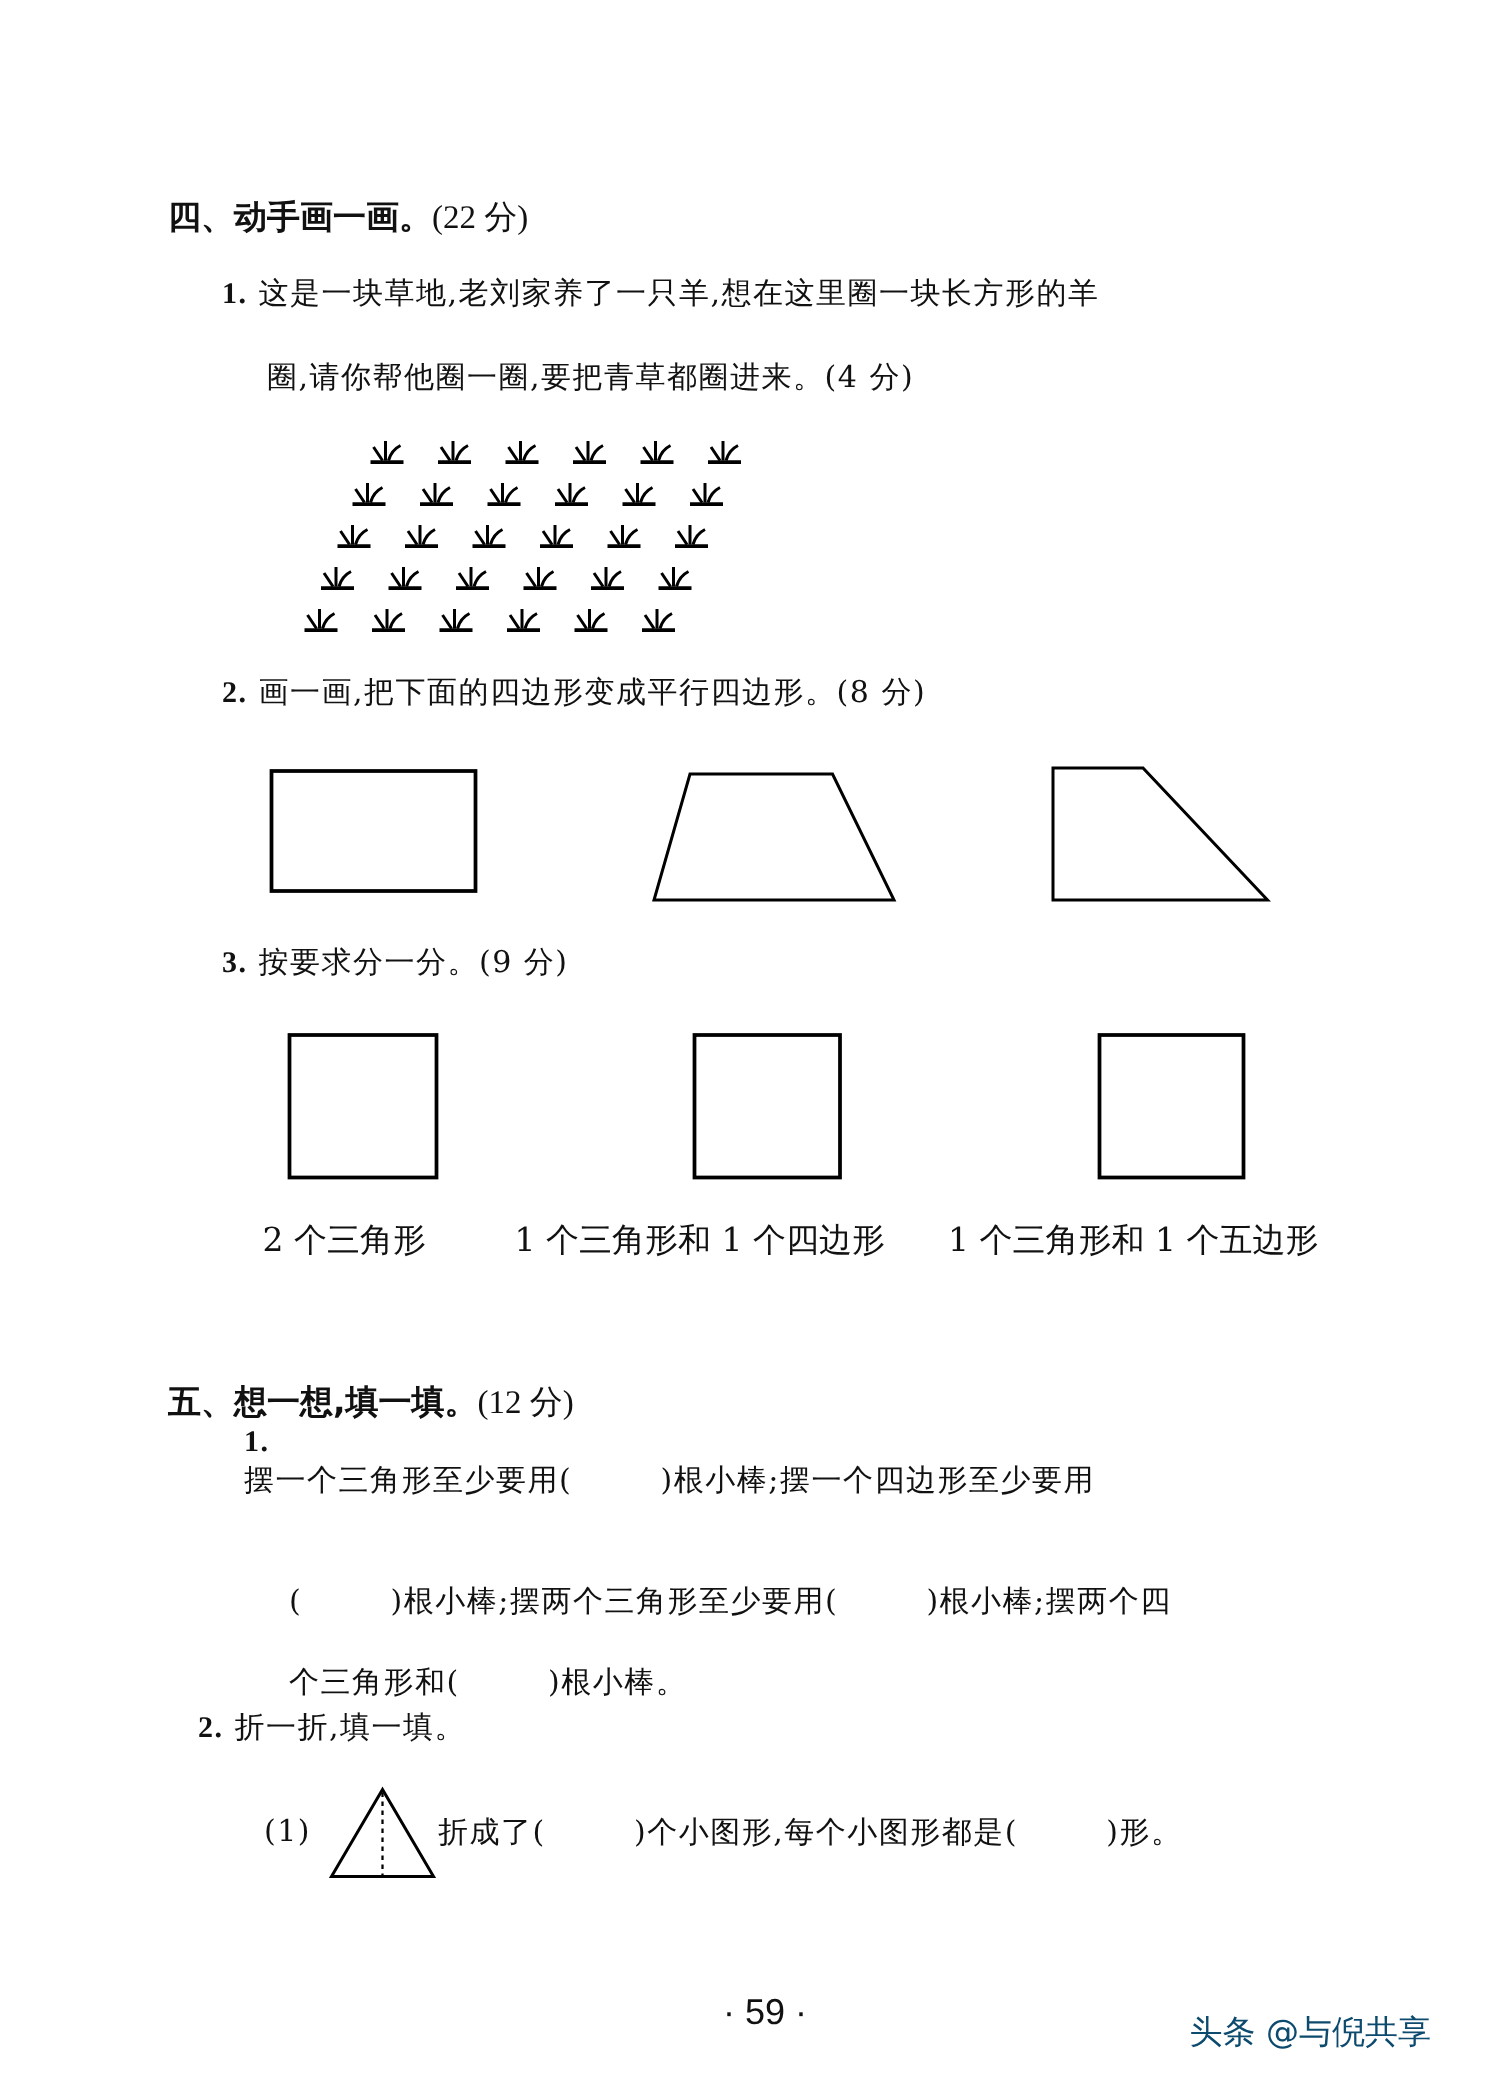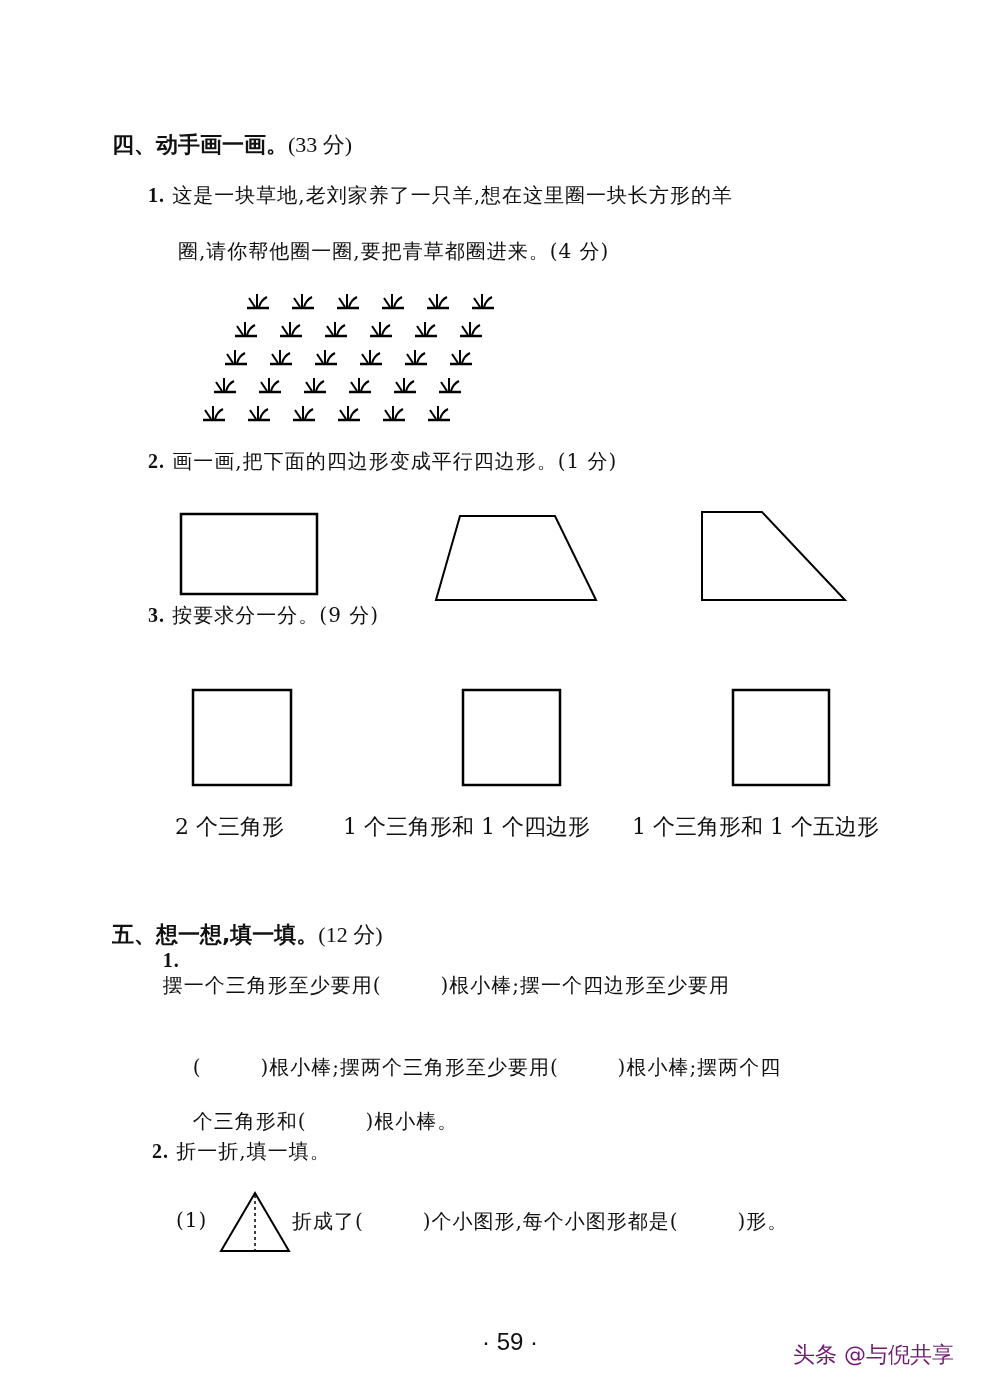--- a/index.html
+++ b/index.html
@@ -5,29 +5,29 @@
   html, body { margin:0; padding:0; background:#ffffff; }
   body { width:1000px; height:1387px; position:relative; overflow:hidden;
          font-family:"DejaVu Serif","Liberation Serif",serif; color:#111; }
   .abs { position:absolute; white-space:nowrap; }
   .section-title { font-family:"DejaVu Sans","Liberation Sans",sans-serif; font-weight:bold; font-size:22px; }
   .section-title .score { font-family:"Liberation Serif",serif; font-weight:normal; font-size:22px; }
   .q { font-size:20px; letter-spacing:1px; }
   .qnum { font-weight:bold; font-family:"Liberation Serif",serif; }
   .label { font-size:22px; }
   .page-num { font-family:"Liberation Sans",sans-serif; font-size:24px; }
-  .watermark { font-family:"DejaVu Sans","Liberation Sans",sans-serif; font-size:22px; color:#701a75; }
+  .watermark { font-family:"DejaVu Sans","Liberation Sans",sans-serif; font-size:22px; color:#0c4a6e; }
   svg { position:absolute; overflow:visible; }
   .grass { position:absolute; width:24px; height:18px; }
 </style>
 </head>
 <body>
 
 <div class="abs section-title" style="left:112px; top:130px;">
-  <span>四、动手画一画。</span><span class="score">(33 分)</span>
+  <span>四、动手画一画。</span><span class="score">(22 分)</span>
 </div>
 
 <div class="abs q" style="left:148px; top:182px;">
   <span class="qnum">1.</span>
   <span>这是一块草地,老刘家养了一只羊,想在这里圈一块长方形的羊</span>
 </div>
 <div class="abs q" style="left:178px; top:238px;">
   <span>圈,请你帮他圈一圈,要把青草都圈进来。(4 分)</span>
 </div>
 
@@ -209,34 +209,34 @@
     <svg width="24" height="18" class="grass" style="left: 427px; top: 404px;">
       <line x1="1" y1="16" x2="23" y2="16" stroke="#000" stroke-width="2.5"></line>
       <line x1="3" y1="6" x2="9" y2="15" stroke="#000" stroke-width="2"></line>
       <line x1="11" y1="2" x2="11" y2="15" stroke="#000" stroke-width="2"></line>
       <path d="M13 15 Q15 8 21 5" fill="none" stroke="#000" stroke-width="2"></path>
     </svg>
   </div>
 
 <div class="abs q" style="left:148px; top:448px;">
   <span class="qnum">2.</span>
-  <span>画一画,把下面的四边形变成平行四边形。(1 分)</span>
+  <span>画一画,把下面的四边形变成平行四边形。(8 分)</span>
 </div>
 
 <svg style="left:0; top:0;" width="1000" height="1387">
   <rect x="181" y="514" width="136" height="80" fill="none" stroke="#000" stroke-width="2.5"></rect>
 </svg>
 <svg style="left:0; top:0;" width="1000" height="1387">
   <polygon points="460,516 555,516 596,600 436,600" fill="none" stroke="#000" stroke-width="2"></polygon>
 </svg>
 <svg style="left:0; top:0;" width="1000" height="1387">
   <polygon points="702,512 762,512 845,600 702,600" fill="none" stroke="#000" stroke-width="2"></polygon>
 </svg>
 
-<div class="abs q" style="left:148px; top:602px;">
+<div class="abs q" style="left:148px; top:628px;">
   <span class="qnum">3.</span>
   <span>按要求分一分。(9 分)</span>
 </div>
 
 <svg style="left:0; top:0;" width="1000" height="1387">
   <rect x="193" y="690" width="98" height="95" fill="none" stroke="#000" stroke-width="2.5"></rect>
 </svg>
 <svg style="left:0; top:0;" width="1000" height="1387">
   <rect x="463" y="690" width="97" height="95" fill="none" stroke="#000" stroke-width="2.5"></rect>
 </svg>
@@ -256,21 +256,21 @@
   <span class="qnum">1.</span>
   <span>摆一个三角形至少要用(        )根小棒;摆一个四边形至少要用</span>
 </div>
 <div class="abs q" style="left:178px; top:1030px; white-space:pre;">
   <span>(        )根小棒;摆两个三角形至少要用(        )根小棒;摆两个四</span>
 </div>
 <div class="abs q" style="left:178px; top:1084px; white-space:pre;">
   <span>个三角形和(        )根小棒。</span>
 </div>
 
-<div class="abs q" style="left:152px; top:1138px;">
+<div class="abs q" style="left:132px; top:1138px;">
   <span class="qnum">2.</span>
   <span>折一折,填一填。</span>
 </div>
 
 <div class="abs q" style="left:176px; top:1208px;">(1)</div>
 
 <svg style="left:0; top:0;" width="1000" height="1387">
   <polygon points="255,1193 221,1251 289,1251" fill="none" stroke="#000" stroke-width="2"></polygon>
   <line x1="255" y1="1195" x2="255" y2="1251" stroke="#000" stroke-width="1.5" stroke-dasharray="3,3"></line>
 </svg>

